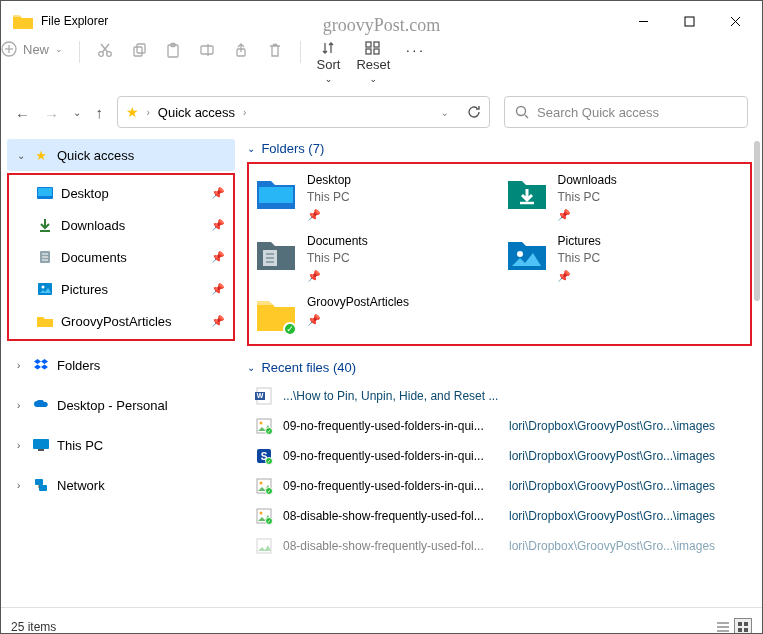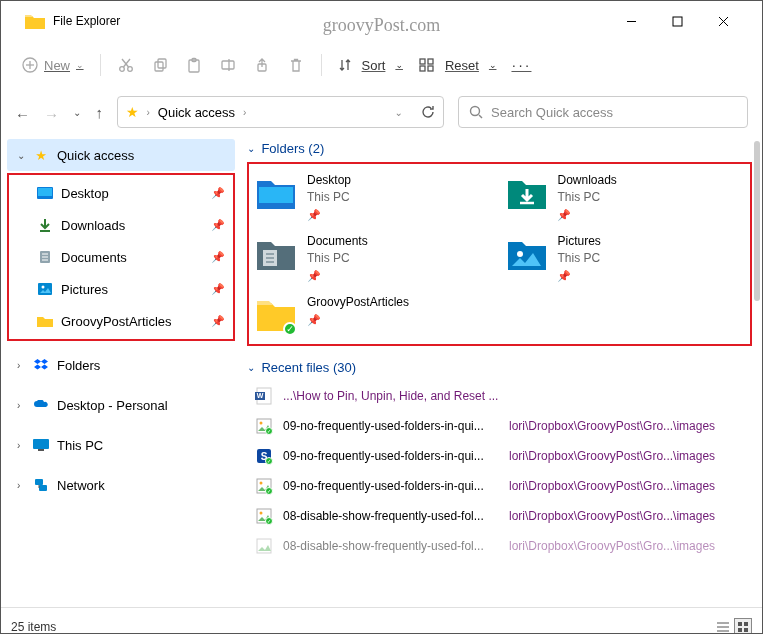--- a/index.html
+++ b/index.html
@@ -1,37 +1,37 @@
 <!DOCTYPE html>
 <html><head>
 <meta charset="utf-8">
 <style>
 * { margin: 0; padding: 0; box-sizing: border-box; font-family: "Segoe UI", sans-serif; }
 body { background: #fff; width: 763px; height: 634px; overflow: hidden; border: 1px solid #555; position: relative; }
 
-.titlebar { height: 40px; display: flex; align-items: center; padding: 0 16px; }
+.titlebar { height: 40px; display: flex; align-items: center; padding: 0 4px; }
 .titlebar .app-icon { width: 20px; height: 16px; margin: 0 8px; }
 .titlebar .title { font-size: 12px; color: #000; }
 .titlebar .win-controls { margin-left: auto; display: flex; }
 .titlebar .win-controls div { width: 46px; height: 32px; display: flex; align-items: center; justify-content: center; font-size: 12px; color: #000; cursor: pointer; }
 
 .watermark { position: absolute; top: 14px; left: 50%; transform: translateX(-50%); color: #999; font-size: 18px; font-family: Georgia, serif; pointer-events: none; z-index: 10; }
 
-.toolbar { height: 48px; display: flex; align-items: center; padding: 0 21px; gap: 16px; color: #5a5a5a; text-decoration: underline; }
+.toolbar { height: 48px; display: flex; align-items: flex-start; padding: 0 0; gap: 16px; color: #5a5a5a; }
 .toolbar .new-btn { display: flex; align-items: center; gap: 6px; font-size: 13px; color: #888; }
 .toolbar .tool-icon { width: 18px; height: 18px; display: flex; align-items: center; justify-content: center; color: #888; }
 .toolbar .divider { width: 1px; height: 22px; background: #e0e0e0; }
-.toolbar .sort-btn, .toolbar .view-btn { display: flex; align-items: center; gap: 10px; font-size: 13px; color: #333; }
+.toolbar .sort-btn, .toolbar .view-btn { display: flex; align-items: center; gap: 2px; font-size: 13px; color: #333; flex-direction: column; }
 
 .navbar { height: 46px; display: flex; align-items: center; padding: 0 14px; gap: 14px; }
 .nav-arrow { font-size: 15px; color: #555; cursor: pointer; }
 .nav-arrow.disabled { color: #bbb; }
 .addr-bar { flex: 1; height: 32px; border: 1px solid #ccc; border-radius: 4px; display: flex; align-items: center; padding: 0 8px; gap: 8px; font-size: 13px; }
 .addr-bar .star { color: #ffc107; font-size: 14px; }
-.search-box { width: 290px; height: 32px; border: 1px solid #ccc; border-radius: 4px; display: flex; align-items: center; padding: 0 10px; gap: 8px; color: #888; font-size: 13px; }
+.search-box { width: 244px; height: 32px; border: 1px solid #ccc; border-radius: 4px; display: flex; align-items: center; padding: 0 10px; gap: 8px; color: #888; font-size: 13px; }
 
 .body-area { display: flex; height: calc(100% - 40px - 48px - 46px - 26px); }
 
 .sidebar { width: 240px; padding: 4px 6px; overflow: hidden; }
 .nav-item { height: 32px; display: flex; align-items: center; padding: 0 6px 0 10px; font-size: 13px; border-radius: 3px; cursor: pointer; }
 .nav-item.active { background: #d9ecff; }
 .nav-item .chev { width: 14px; font-size: 10px; color: #555; }
 .nav-item .icon { width: 20px; display: flex; justify-content: center; margin-right: 6px; }
 .nav-item .pin { margin-left: auto; color: #888; font-size: 11px; }
 .redbox-sidebar { border: 2px solid #e01b24; padding: 2px; margin: 2px 0 8px 0; }
@@ -46,21 +46,21 @@
 .folder-item .ftext { display: flex; flex-direction: column; font-size: 12px; line-height: 1.4; }
 .folder-item .fname { }
 .folder-item .fpath { color: #666; }
 .folder-item .fpin { color: #888; font-size: 11px; margin-top: 2px; }
 .folder-item.wide { grid-column: span 2; }
 .sync-badge { position: absolute; left: 28px; top: 28px; width: 14px; height: 14px; background: #22bb33; border-radius: 50%; border: 2px solid #fff; display: flex; align-items: center; justify-content: center; color: #fff; font-size: 9px; }
 
 .file-row { display: flex; align-items: center; height: 30px; font-size: 12px; cursor: pointer; gap: 10px; padding-left: 8px; }
 .file-row .ricon { width: 18px; height: 18px; flex-shrink: 0; }
 .file-row .rname { width: 216px; overflow: hidden; text-overflow: ellipsis; white-space: nowrap; }
-.file-row .rpath { flex: 1; overflow: hidden; text-overflow: ellipsis; white-space: nowrap; color: #701a75; }
+.file-row .rpath { flex: 1; overflow: hidden; text-overflow: ellipsis; white-space: nowrap; color: #0c4a6e; }
 
 .scrollbar-v { position: absolute; right: 2px; top: 6px; width: 6px; height: 160px; background: #ccc; border-radius: 3px; }
 
 .statusbar { height: 38px; border-top: 1px solid #e0e0e0; display: flex; align-items: center; padding: 0 10px; font-size: 12px; color: #333; }
 .statusbar .view-icons { margin-left: auto; display: flex; gap: 2px; }
 .statusbar .vicon { width: 18px; height: 18px; border: 1px solid transparent; display: flex; align-items: center; justify-content: center; font-size: 12px; }
 .statusbar .vicon.active { border-color: #888; background: #eee; }
 
 svg { display: block; }
 </style>
@@ -300,21 +300,21 @@
           </svg>
         </span>
       <span>Network</span>
     </div>
   </div>
 
   <div class="content">
     <div class="scrollbar-v"></div>
     <div class="section-header">
       <span class="chev">⌄</span>
-      <span>Folders (2)</span>
+      <span>Folders (7)</span>
     </div>
 
     <div class="folder-grid">
       <div class="folder-item">
         <div class="ficon">
             <svg width="42" height="36">
               <path fill="#1976d2" d="M2 6 h14 l4 4 h20 v24 h-38z"></path>
               <rect x="4" y="12" width="34" height="16" fill="#29b6f6"></rect>
             </svg>
           </div>
@@ -378,21 +378,21 @@
         <div class="sync-badge">✓</div>
         <div class="ftext">
             <span class="fname">GroovyPostArticles</span>
             <span class="fpin">📌</span>
           </div>
       </div>
     </div>
 
     <div class="section-header">
       <span class="chev">⌄</span>
-      <span>Recent files (30)</span>
+      <span>Recent files (40)</span>
     </div>
 
     <div class="file-row">
       <div class="ricon">
           <svg width="18" height="18">
             <rect x="2" y="1" width="14" height="16" fill="#fff" stroke="#ccc"></rect>
             <rect x="0" y="5" width="10" height="8" fill="#2b579a"></rect>
             <text x="5" y="11" fill="#fff" font-size="7" text-anchor="middle" font-weight="bold">W</text>
           </svg>
         </div>

